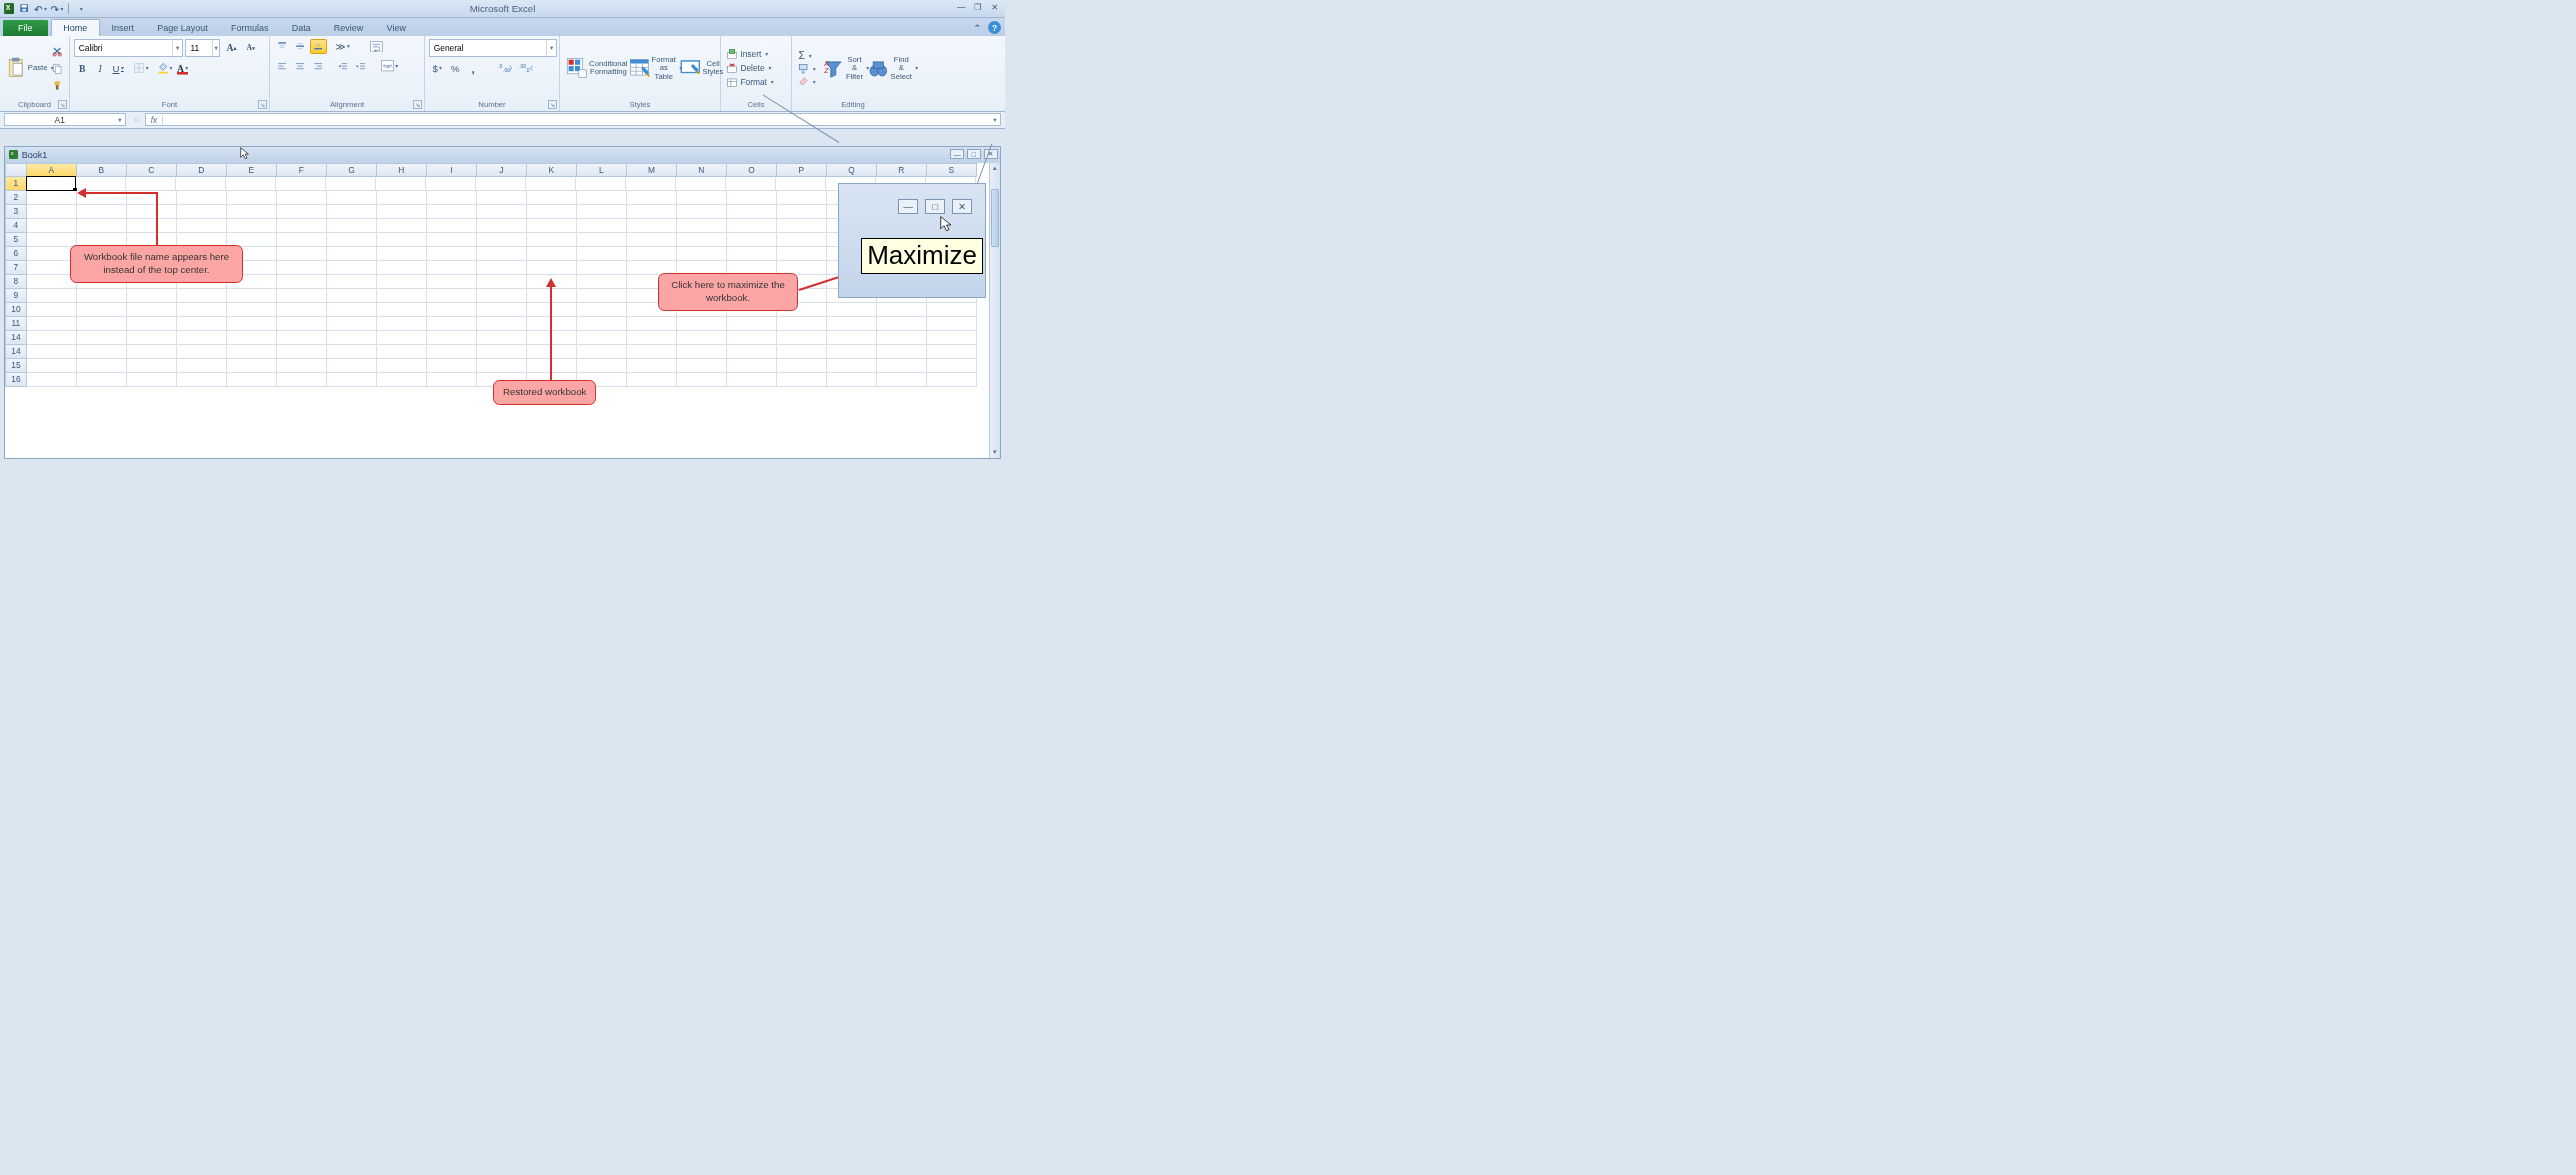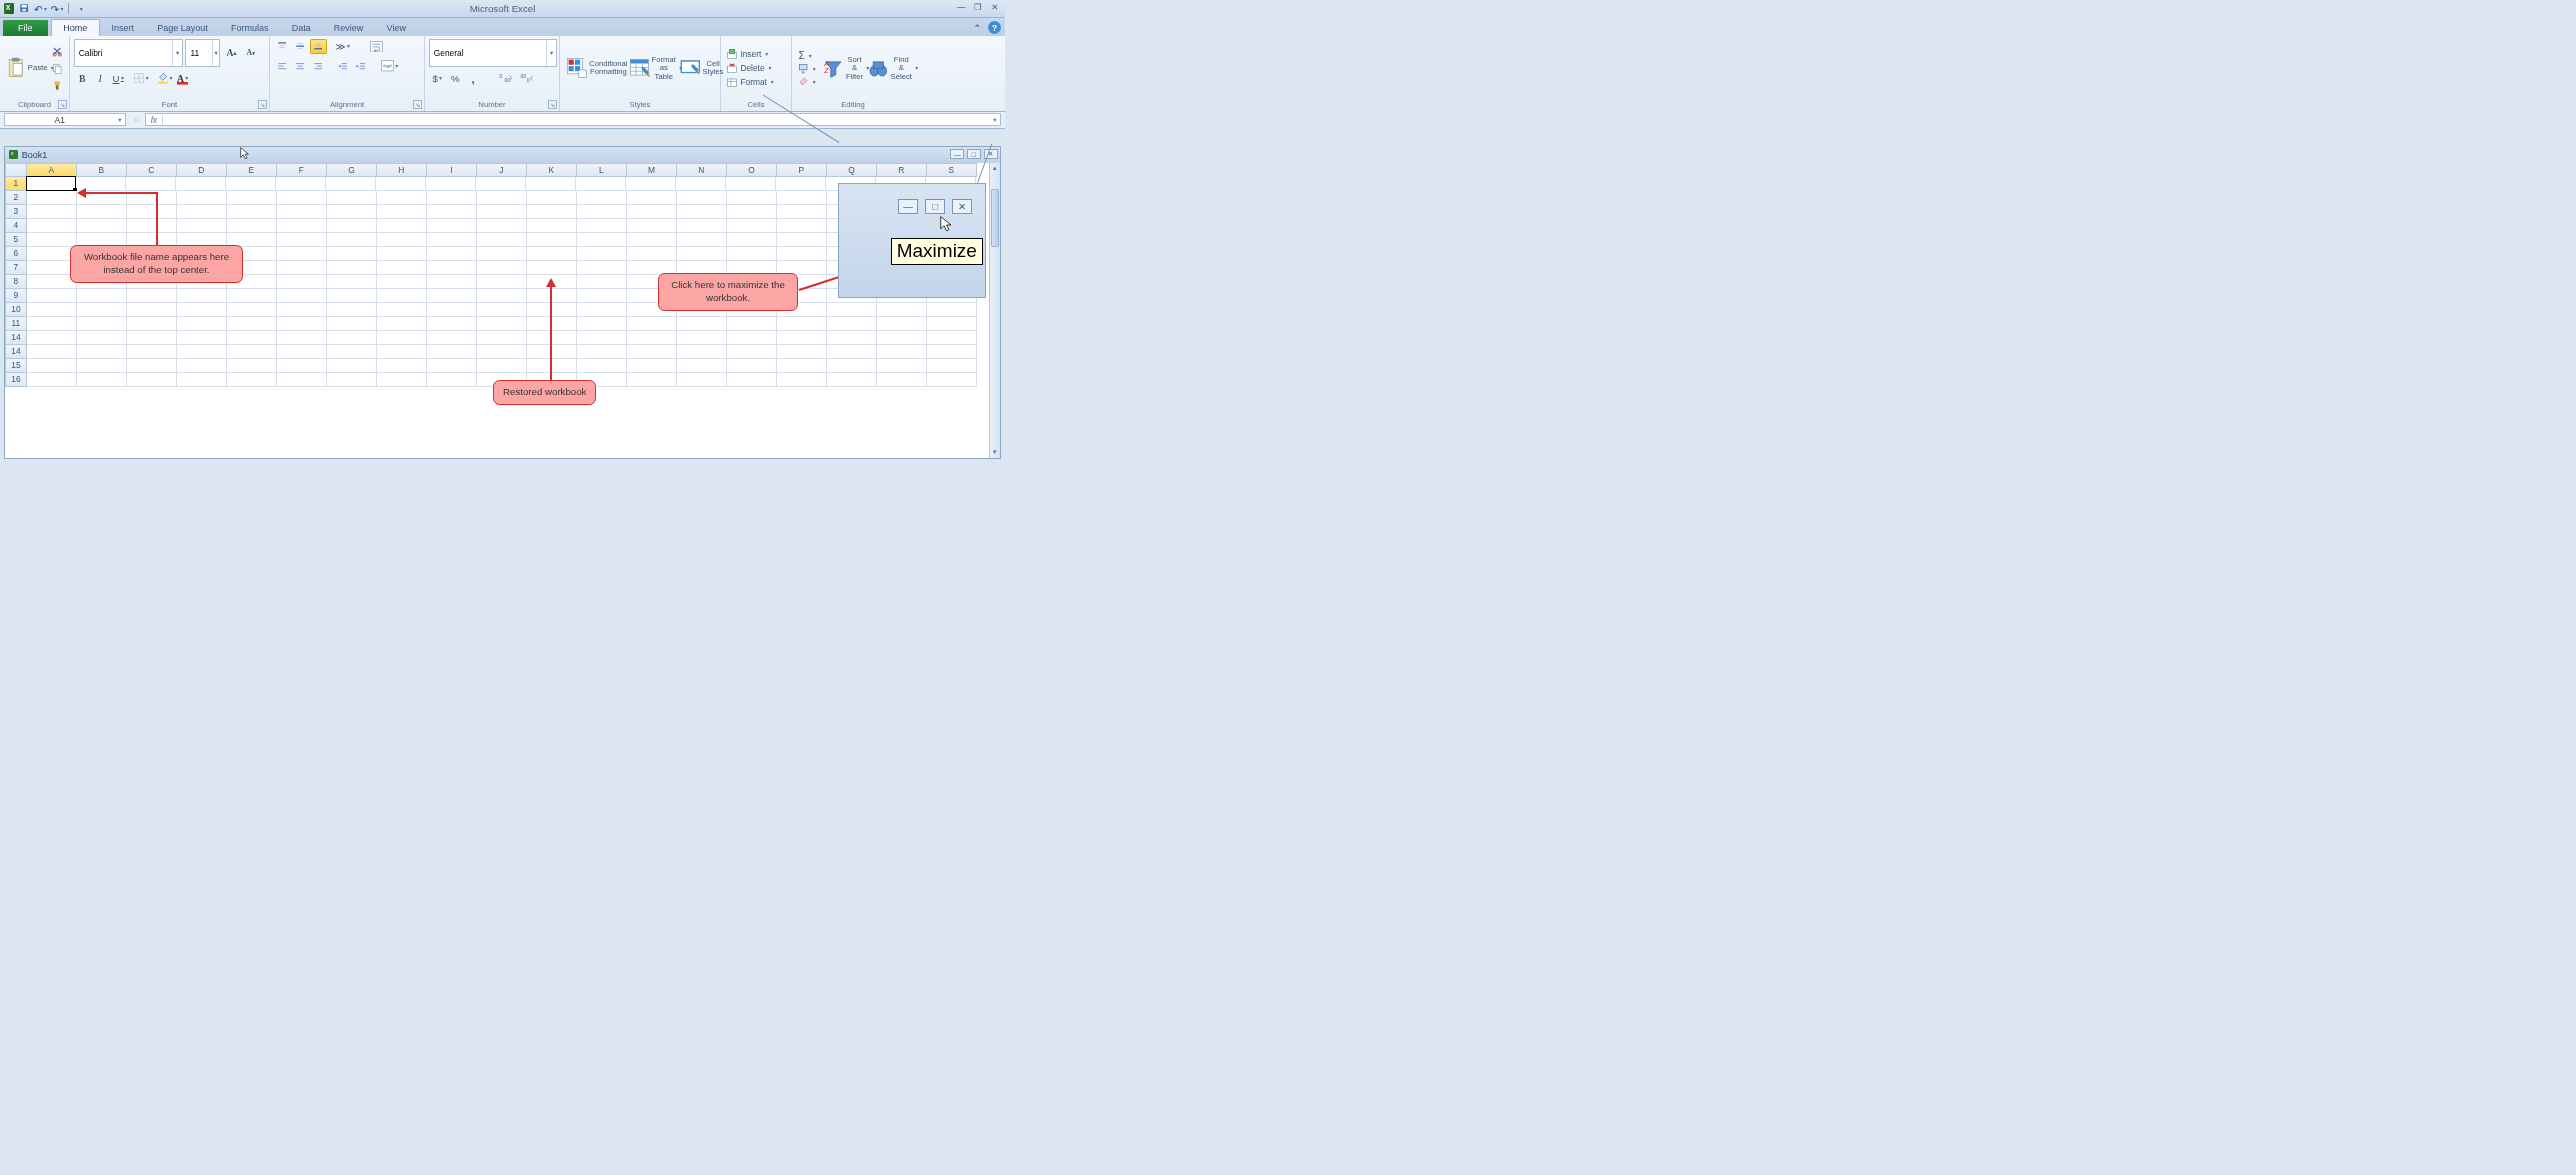--- a/index.html
+++ b/index.html
@@ -30,21 +30,21 @@
 .group-label { text-align: center; font-size: 7.7px; color: #5a7290; padding: 1.9px 0; }
 .group-body { display: flex; gap: 2.6px; flex: 1; }
 .dialog-launcher { position: absolute; right: 1.9px; bottom: 1.9px; width: 9px; height: 9px; border: 0.6px solid #9db5d1; font-size: 5.8px; display: flex; align-items: center; justify-content: center; color: #5a7290; cursor: pointer; }
 .big-btn { display: flex; flex-direction: row; align-items: center; justify-content: space-between; gap: 2px; padding: 1.3px 2.6px; cursor: pointer; min-width: 28px; }
 .big-btn .lbl { font-size: 7.7px; color: #3a5776; text-align: center; line-height: 1.1; }
 .icon-box { width: 20.6px; height: 20.6px; display: flex; align-items: center; justify-content: center; }
 .col-stack { display: flex; flex-direction: column; gap: 1.3px; justify-content: center; }
 .row-btns { display: flex; gap: 1.3px; }
 .small-btn { width: 16.7px; height: 15.5px; display: flex; align-items: center; justify-content: center; cursor: pointer; color: #3a5776; font-size: 9.7px; }
 .small-btn.hl { background: linear-gradient(#ffe388,#ffc933); border: 0.6px solid #d4a017; border-radius: 1.3px; }
-.dd-field { display: flex; align-items: center; border: 0.6px solid #a9bdd6; background: #fff; height: 28px; }
+.dd-field { display: flex; align-items: center; border: 0.6px solid #a9bdd6; background: #fff; height: 18px; }
 .dd-field input { border: none; outline: none; font-size: 8.4px; padding: 0 3.9px; width: 100%; background: transparent; }
 .dd-arrow { width: 10.3px; display: flex; align-items: center; justify-content: center; color: #5a7290; font-size: 6.4px; border-left: 0.6px solid #cbd8e9; height: 100%; cursor: pointer; }
 .cells-row { display: flex; align-items: center; gap: 2.6px; font-size: 8.4px; color: #3a5776; cursor: pointer; padding: 0.6px 2.6px; }
 .tri { font-size: 5.8px; color: #5a7290; margin-left: 1.3px; }
 
 
 .formula-bar { height: 16.7px; background: #e7eff8; border-bottom: 0.6px solid #9db5d1; display: flex; align-items: center; }
 .name-box { width: 122px; border: 0.6px solid #a9bdd6; background: #fff; margin: 1.3px 2.6px 1.3px 3.9px; height: 13px; display: flex; align-items: center; position: relative; }
 .name-box span { flex: 1; text-align: center; font-size: 8.4px; color: #333; }
 .name-box .dd-arrow { border: none; }
@@ -81,21 +81,21 @@
 .callout { position:absolute; background:#fca5a5; border:1.3px solid #d32f2f; border-radius:6.4px; padding:5.2px 9px; font-size:9.7px; color:#333; text-align:center; line-height:1.3; z-index:50; }
 .arrow-line { position:absolute; background:#d32f2f; z-index:49; }
 .arrow-head { position:absolute; width:0; height:0; z-index:49; }
 
 
 .popout { position:absolute; right:19.3px; top:183px; width:148px; height:115px; z-index:60; }
 .popout-bg { position:absolute; inset:0; background:linear-gradient(#d8e4f2,#c3d5eb); border:0.6px solid #8aa6c5; }
 .popout-controls { position:absolute; top:15.5px; right:14px; display:flex; gap:7.7px; }
 .popout-controls .pbtn { width:19.3px; height:15.5px; border:0.6px solid #7a94b3; background:#eaf1f9; display:flex; align-items:center; justify-content:center; font-size:9.7px; color:#3a5776; }
 .popout-cursor { position:absolute; top:33px; right:33px; font-size:14px; }
-.popout-tooltip { position:absolute; top:55px; right:2.6px; background:#ffffe1; border:0.6px solid #000; padding:1.3px 5.2px; font-size:19px; font-family:Tahoma,sans-serif; }
+.popout-tooltip { position:absolute; top:55px; right:2.6px; background:#ffffe1; border:0.6px solid #000; padding:1.3px 5.2px; font-size:26px; font-family:Tahoma,sans-serif; }
 .popout-lead1 { position:absolute; right:166px; top:142px; width:90px; height:1.3px; background:#7a94b3; transform:rotate(32deg); transform-origin:right center; z-index:55;}
 .popout-lead2 { position:absolute; right:13px; top:143px; width:90px; height:1.3px; background:#7a94b3; transform:rotate(-70deg); transform-origin:right center; z-index:55;}
 
 .cursor-main { position:absolute; left:240px; top:147px; font-size:11.6px; color:#000; z-index:40; }
 
 
 svg { display:block; }
 </style>
 </head>
 <body>

